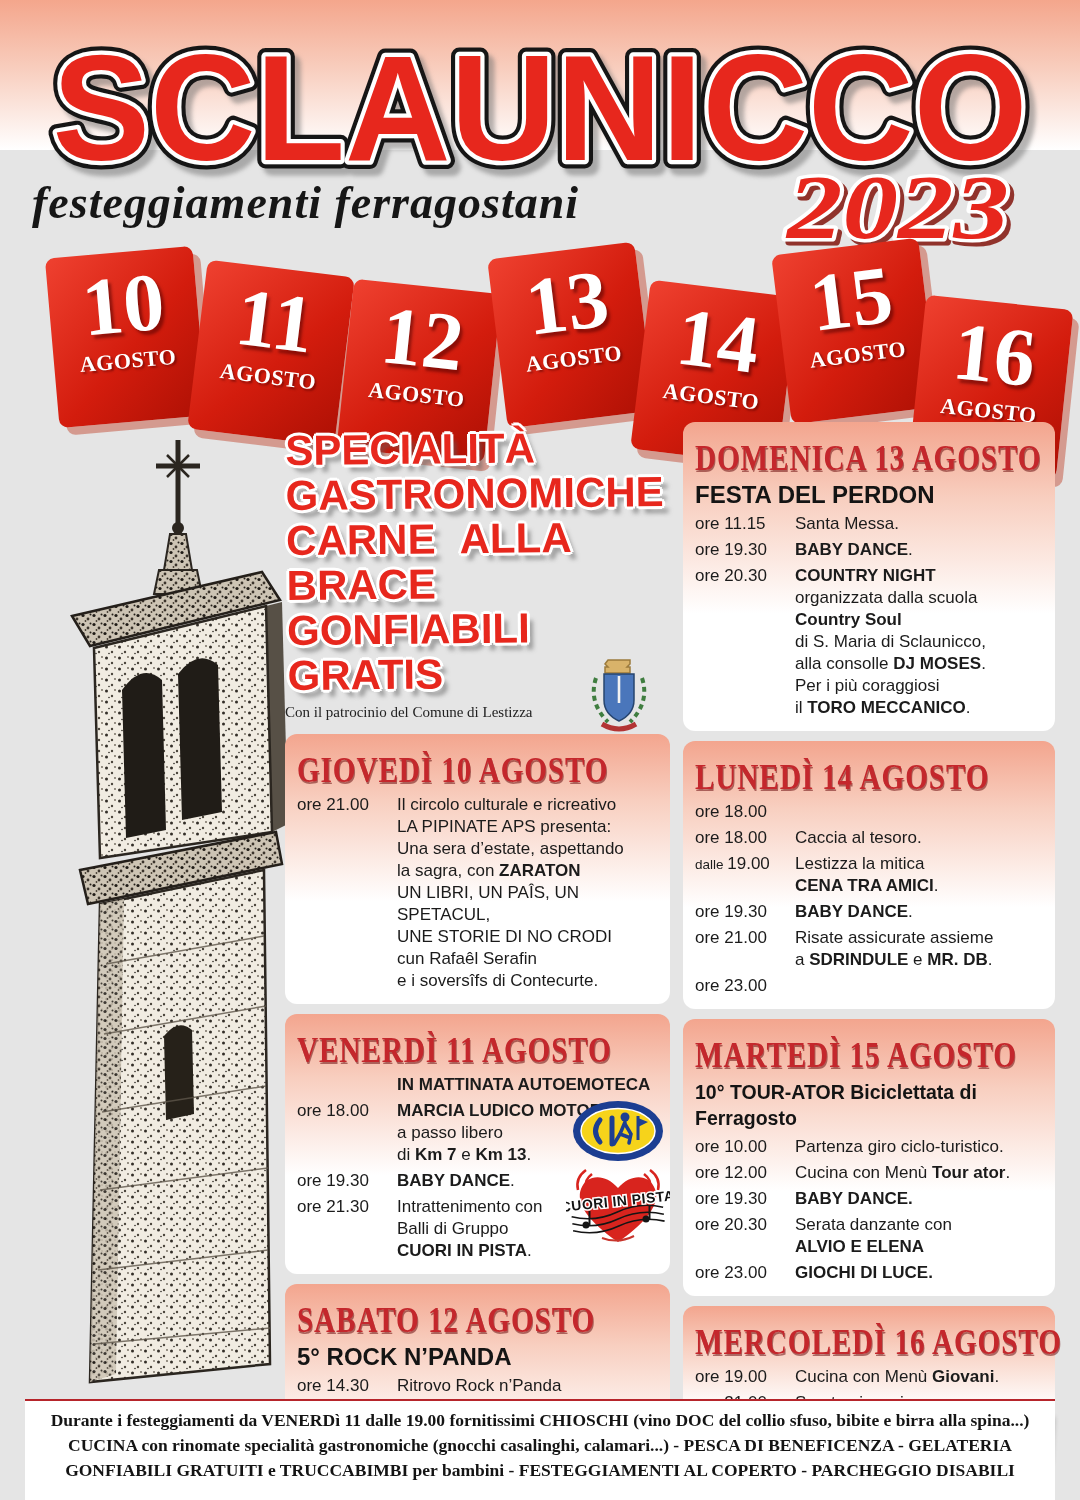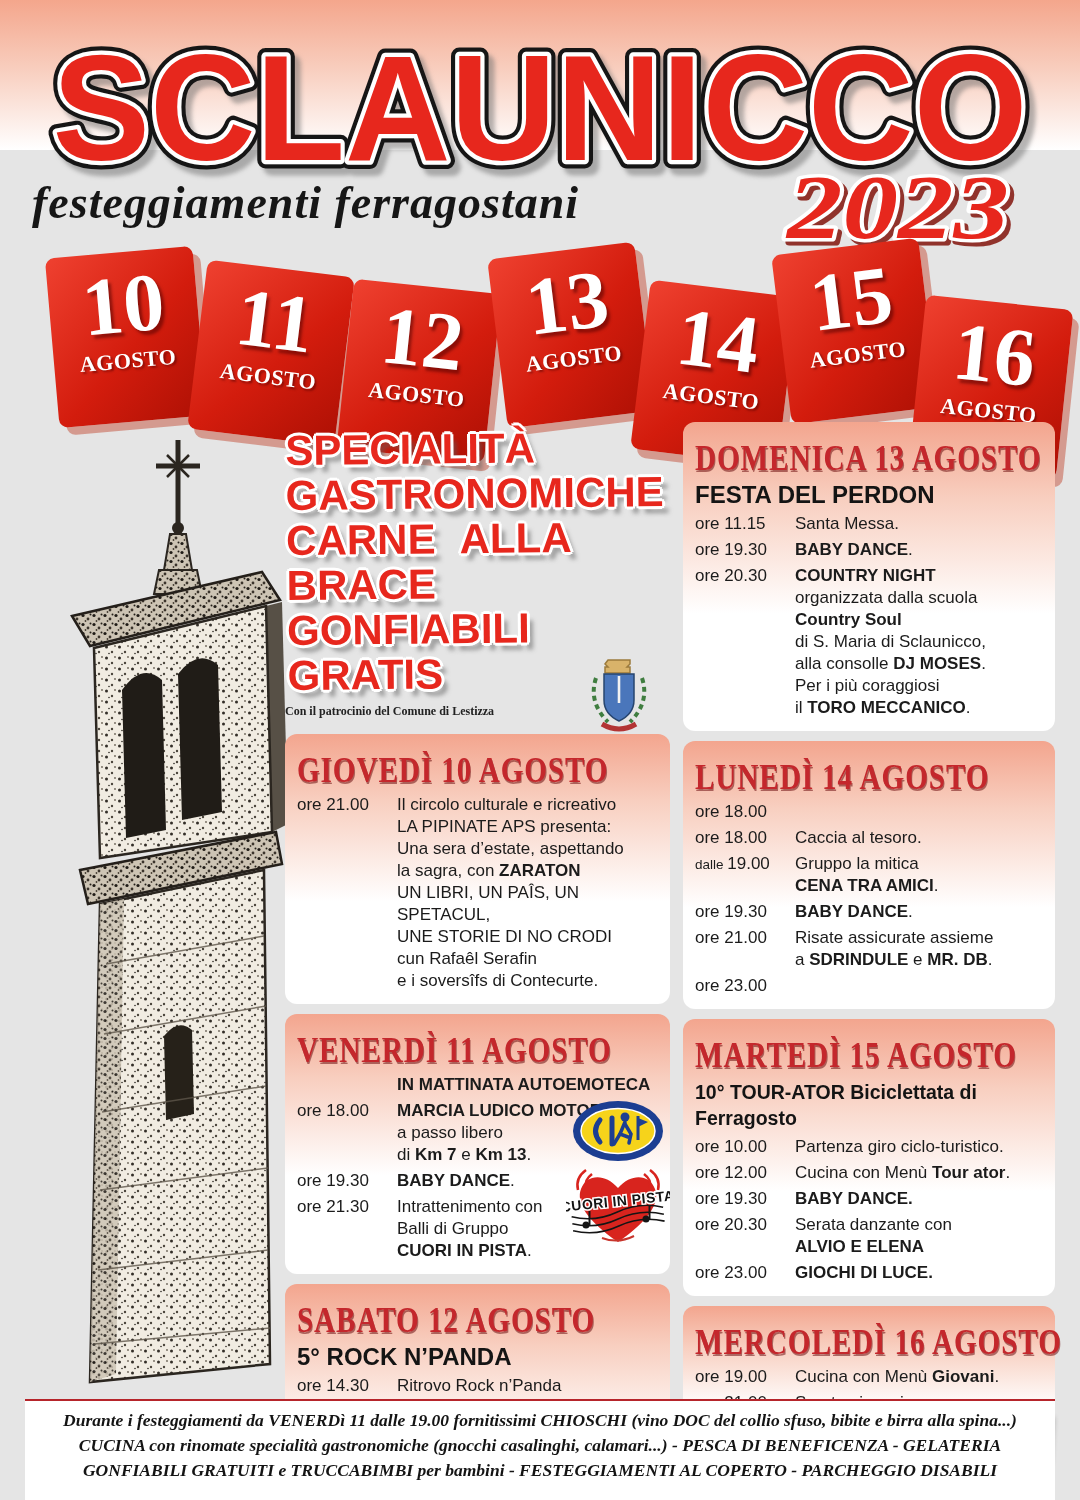--- a/index.html
+++ b/index.html
@@ -33,21 +33,21 @@
   .mid{left:285px;top:428px;width:385px;}
   .right{left:683px;top:422px;width:372px;}
 
   .promo{font-weight:bold;font-size:42px;line-height:45px;color:var(--accent-red,#e7271d);
         transform:rotate(-.6deg);transform-origin:left top;
         text-shadow:-2px -2px 0 #fff,2px -2px 0 #fff,-2px 2px 0 #fff,2px 2px 0 #fff,
         0 3px 0 #fff,0 -3px 0 #fff,3px 0 0 #fff,-3px 0 0 #fff,6px 7px 4px rgba(95,95,95,.55);}
   .promo div:nth-child(3){word-spacing:14px;}
   .promo div:nth-child(4){word-spacing:6px;}
   .patron{position:relative;margin-top:6px;height:30px;font-family:"Liberation Serif",serif;
-        font-size:12px;color:#222;font-weight:bold;}
+        font-size:15px;color:#222;}
   .coat{position:absolute;right:18px;top:-48px;}
 
   .sec{position:relative;border-radius:12px;padding:18px 12px 8px 12px;margin-bottom:10px;
         background:linear-gradient(180deg,#f3a58e 0%,#f8cfc0 25%,#ffffff 62%);}
   .sec-title{font-family:"Liberation Serif",serif;font-weight:bold;font-size:34px;line-height:36px;
         color:var(--day-red,#c4272c);letter-spacing:1px;white-space:nowrap;margin:0 0 6px 0;
         transform:scale(.86,1.05);transform-origin:left center;
         text-shadow:1px 2px 0 rgba(110,14,16,.55);}
   .sec-sub{font-weight:bold;font-size:24px;line-height:26px;color:#141414;margin:0 0 5px 0;}
   .sec-martedi .sec-sub{font-size:19.5px;}
@@ -62,21 +62,21 @@
   .logo-cuori{position:absolute;right:0px;top:148px;}
   .phari-box{position:absolute;right:4px;top:112px;width:188px;height:46px;
         background:var(--phari-purple,#5e2b91);transform:rotate(-2deg) skewX(-6deg);
         display:flex;align-items:center;justify-content:center;gap:12px;
         box-shadow:2px 3px 5px rgba(0,0,0,.3);}
   .phari-a{color:#fff;font-family:"Liberation Serif",serif;font-style:italic;font-size:28px;transform:skewX(6deg);}
   .phari-b{color:#fff;font-weight:bold;font-size:20px;letter-spacing:1px;transform:skewX(6deg);}
 
   .footer{position:absolute;left:25px;right:25px;bottom:0;height:92px;background:#fff;z-index:6;
         border-top:2.5px solid #b6252b;text-align:center;padding-top:7px;
-        font-family:"Liberation Serif",serif;font-weight:bold;font-size:17.5px;line-height:25px;color:#141414;font-style:italic;}
+        font-family:"Liberation Serif",serif;font-weight:bold;font-size:17.5px;line-height:25px;color:#141414;}
   .footer p{margin:0;}
 </style>
 </head>
 <body>
 
 <div class="page">
   <div class="top-grad"></div>
 
   <svg class="title-svg" width="1000" height="164" viewBox="0 0 1000 164">
     <g style="font-family:'Liberation Sans',sans-serif;font-weight:bold;filter:drop-shadow(6px 7px 2px rgba(110,110,110,.5))">
@@ -342,21 +342,21 @@
         </div>
         <div class="ev">
           <div class="ev-time">ore 18.00</div>
           <div class="ev-body">
             <p><span>Caccia al tesoro.</span></p>
           </div>
         </div>
         <div class="ev">
           <div class="ev-time"><span class="pre">dalle </span>19.00</div>
           <div class="ev-body">
-            <p><span>Gruppo la mitica</span></p>
+            <p><span>Lestizza la mitica</span></p>
             <p><span class="b">CENA TRA AMICI</span><span>.</span></p>
           </div>
         </div>
         <div class="ev">
           <div class="ev-time">ore 19.30</div>
           <div class="ev-body">
             <p><span class="b">BABY DANCE</span><span>.</span></p>
           </div>
         </div>
         <div class="ev">

